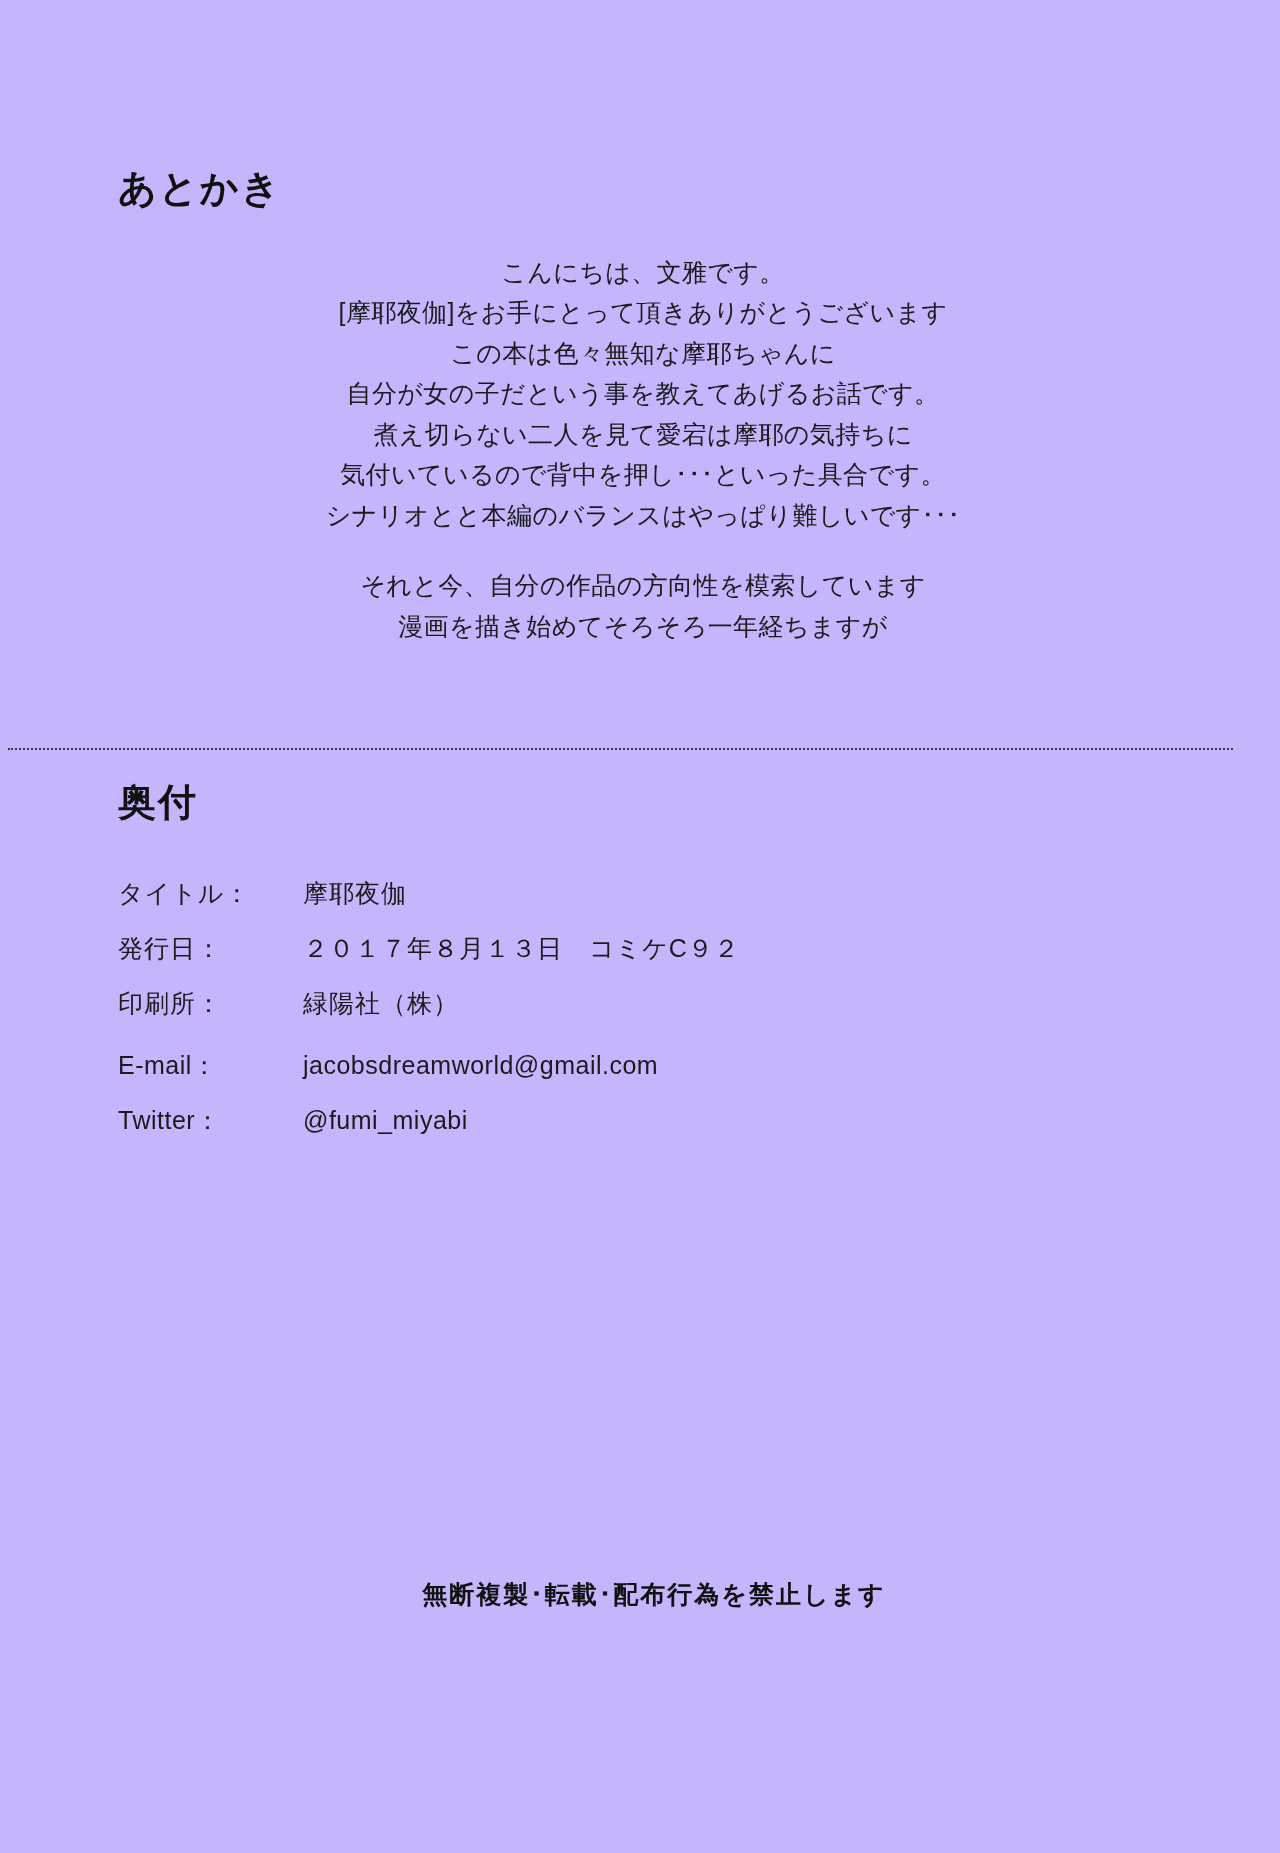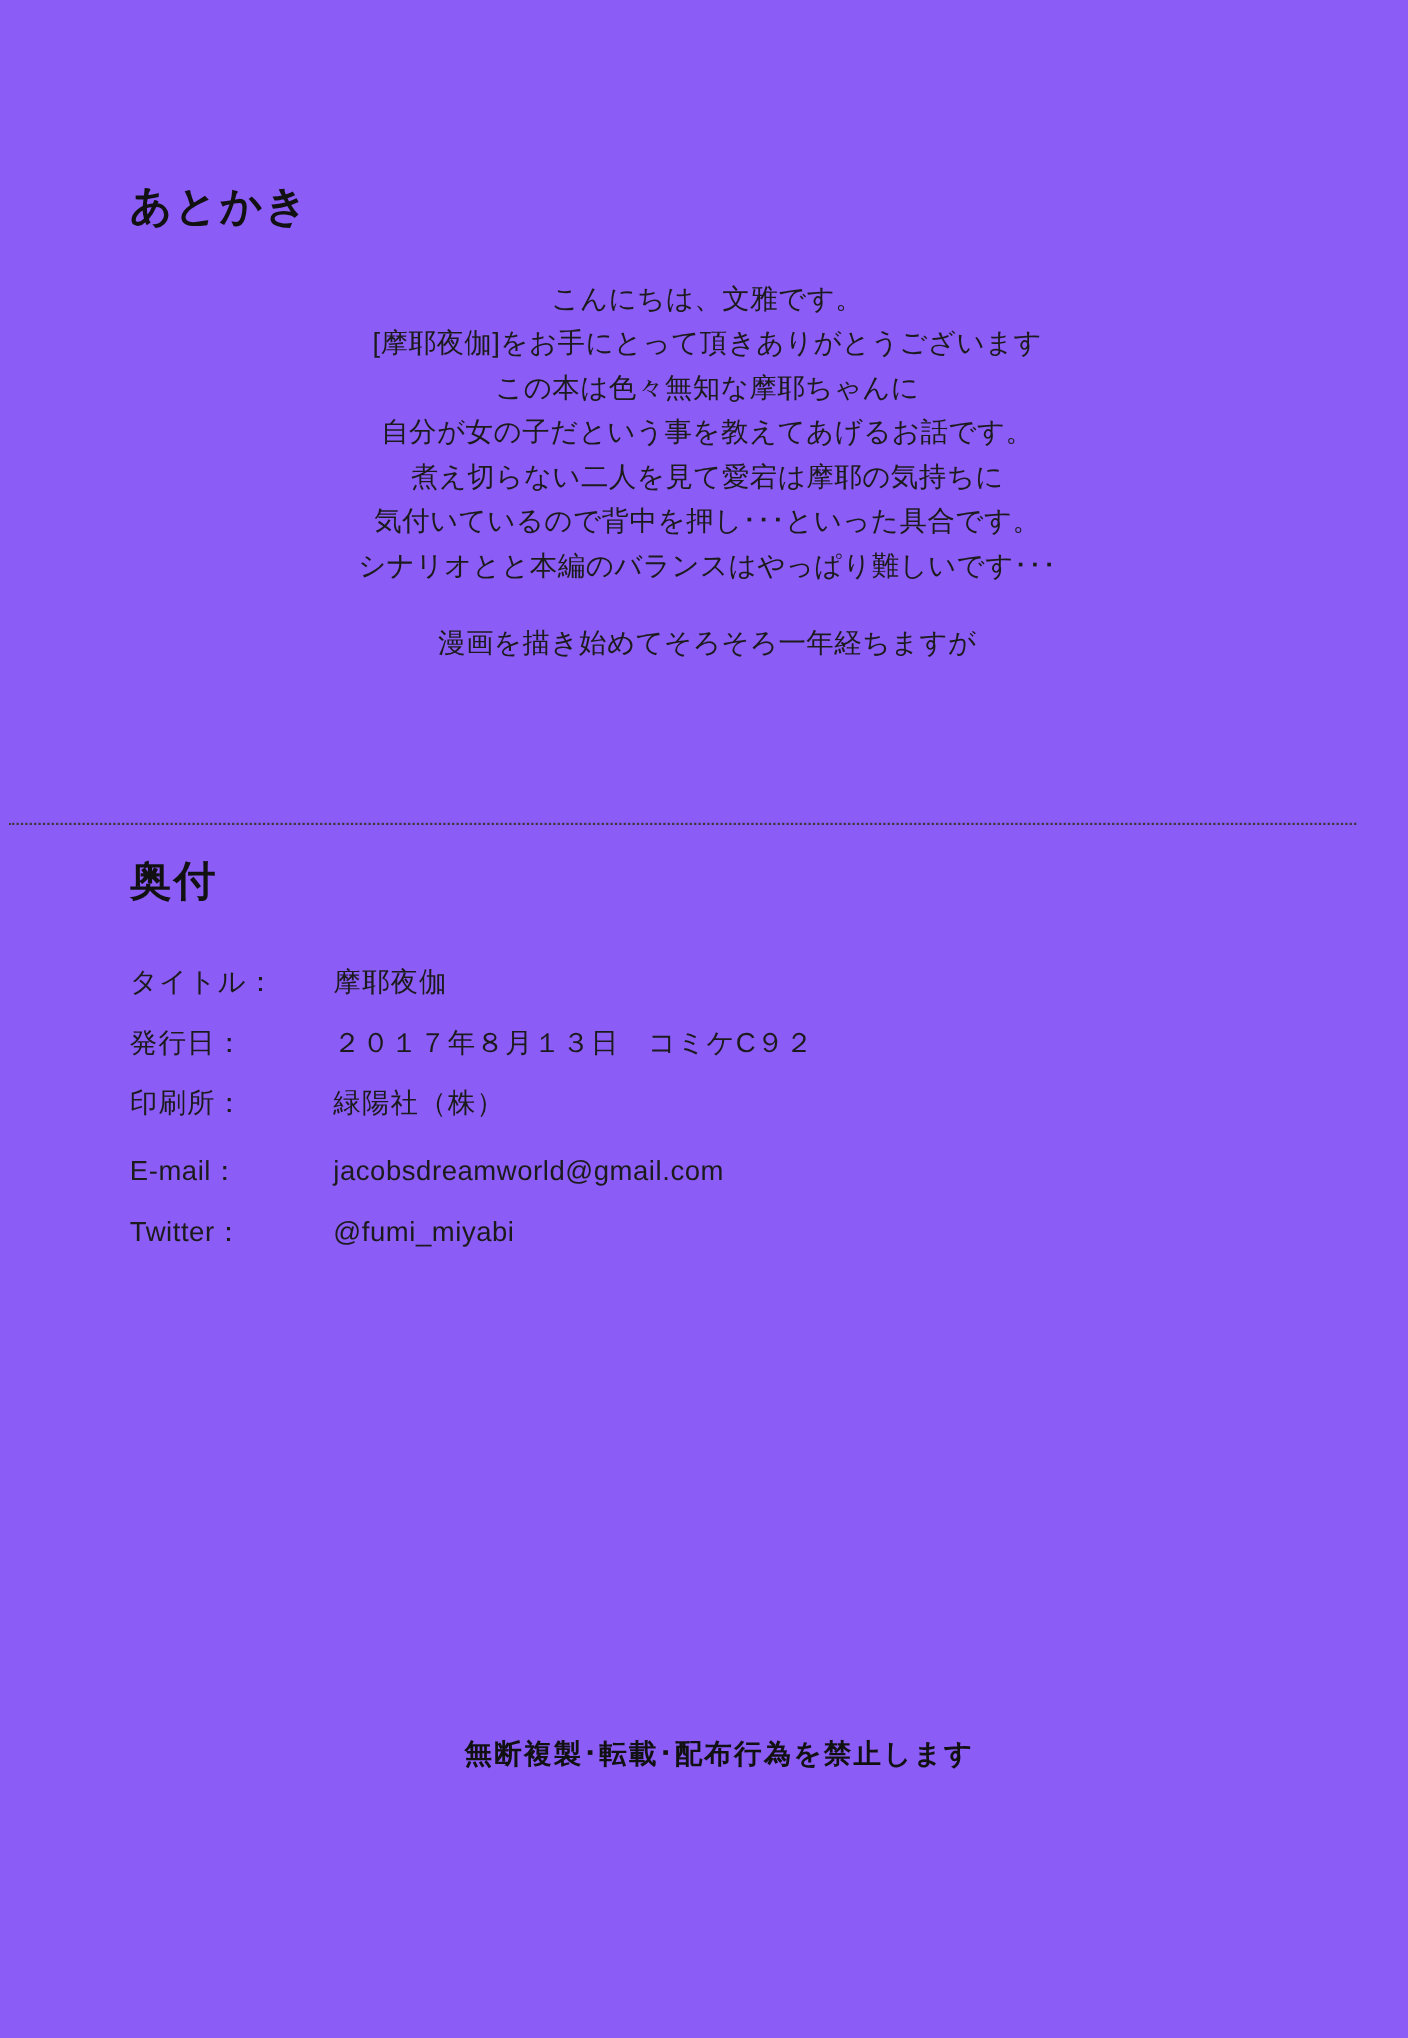--- a/index.html
+++ b/index.html
@@ -12,21 +12,21 @@
     height: 1853px;
     position: relative;
     font-family: "Liberation Sans", "DejaVu Sans", sans-serif;
     color: #1a1a1a;
     overflow: hidden;
   }
 
   .page {
     position: absolute;
     inset: 0;
-    background: #8b5cf6;
+    background: #c4b5fd;
   }
 
   
   .afterword {
     position: absolute;
     left: 118px;
     top: 168px;
     width: 1050px;
   }
   .afterword-heading {
@@ -134,20 +134,21 @@
         <span class="line">こんにちは、文雅です。</span>
         <span class="line">[摩耶夜伽]をお手にとって頂きありがとうございます</span>
         <span class="line">この本は色々無知な摩耶ちゃんに</span>
         <span class="line">自分が女の子だという事を教えてあげるお話です。</span>
         <span class="line">煮え切らない二人を見て愛宕は摩耶の気持ちに</span>
         <span class="line">気付いているので背中を押し･･･といった具合です。</span>
         <span class="line">シナリオとと本編のバランスはやっぱり難しいです･･･</span>
       </p>
 
       <p class="para">
+        <span class="line">それと今、自分の作品の方向性を模索しています</span>
         <span class="line">漫画を描き始めてそろそろ一年経ちますが</span>
       </p>
 
 
     </div>
   </section>
 
   <div class="divider"></div>
 
   <section class="colophon">

